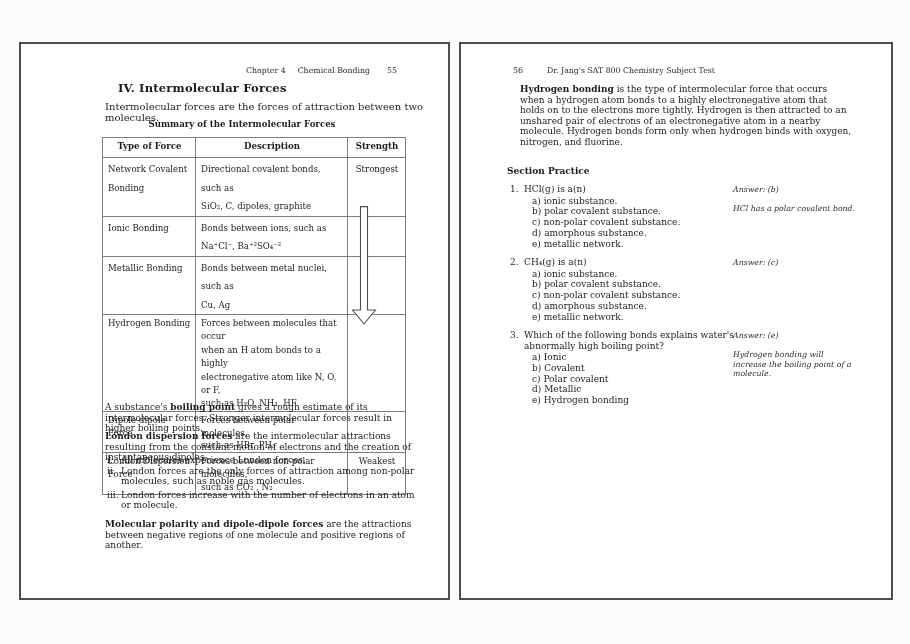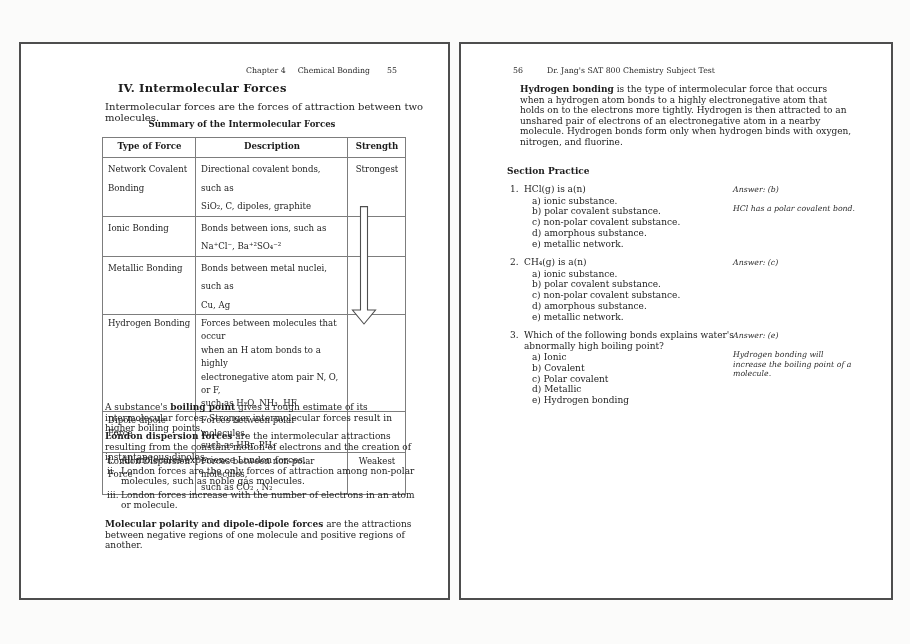--- a/index.html
+++ b/index.html
@@ -100,21 +100,21 @@
         <div>Bonds between metal nuclei, such as</div>
         <div>Cu, Ag</div>
       </td>
       <td class="c-str"></td>
     </tr>
     <tr class="r-mid" style="height:57px">
       <td class="c-type">Hydrogen Bonding</td>
       <td class="c-desc">
         <div>Forces between molecules that occur</div>
         <div>when an H atom bonds to a highly</div>
-        <div>electronegative atom pair N, O, or F,</div>
+        <div>electronegative atom like N, O, or F,</div>
         <div>such as H₂O, NH₃, HF</div>
       </td>
       <td class="c-str"></td>
     </tr>
     <tr class="r-tight" style="height:29px">
       <td class="c-type">Dipole-dipole Force</td>
       <td class="c-desc">
         <div>Forces between polar molecules,</div>
         <div>such as HBr, PH₃</div>
       </td>

